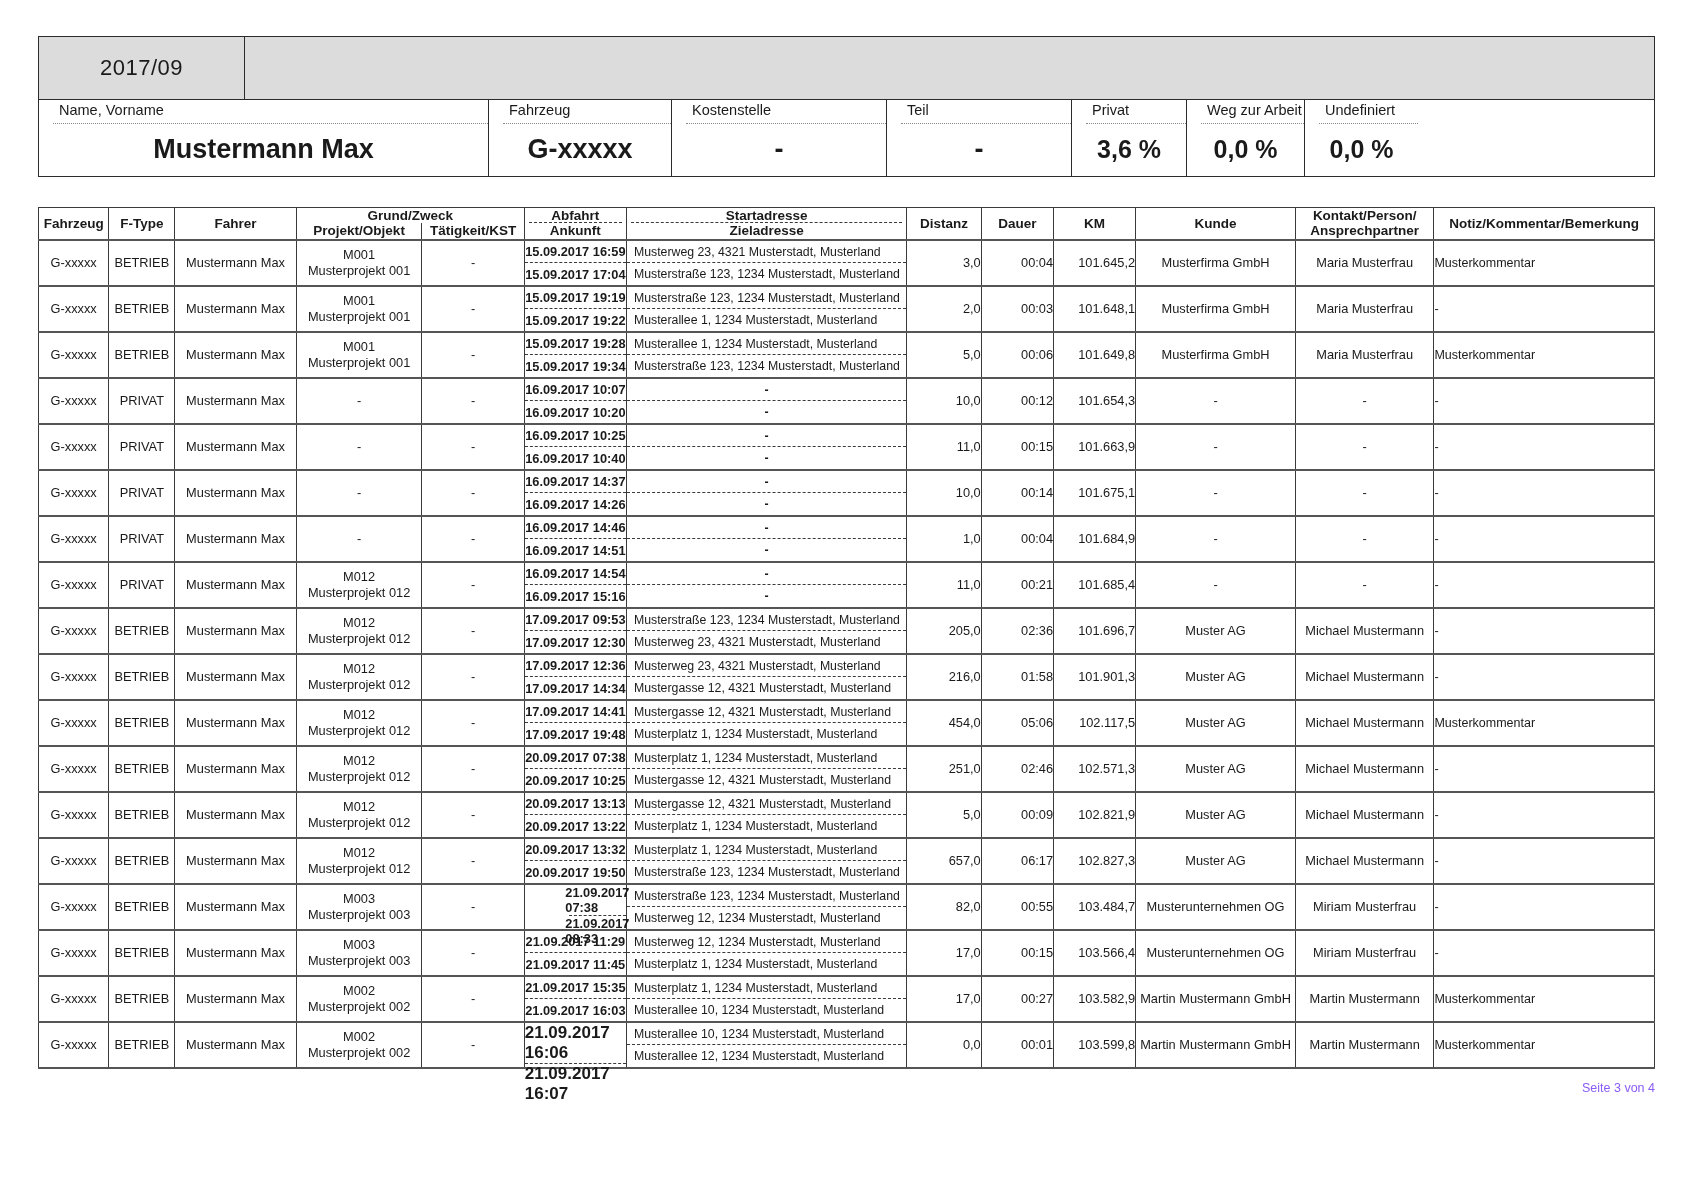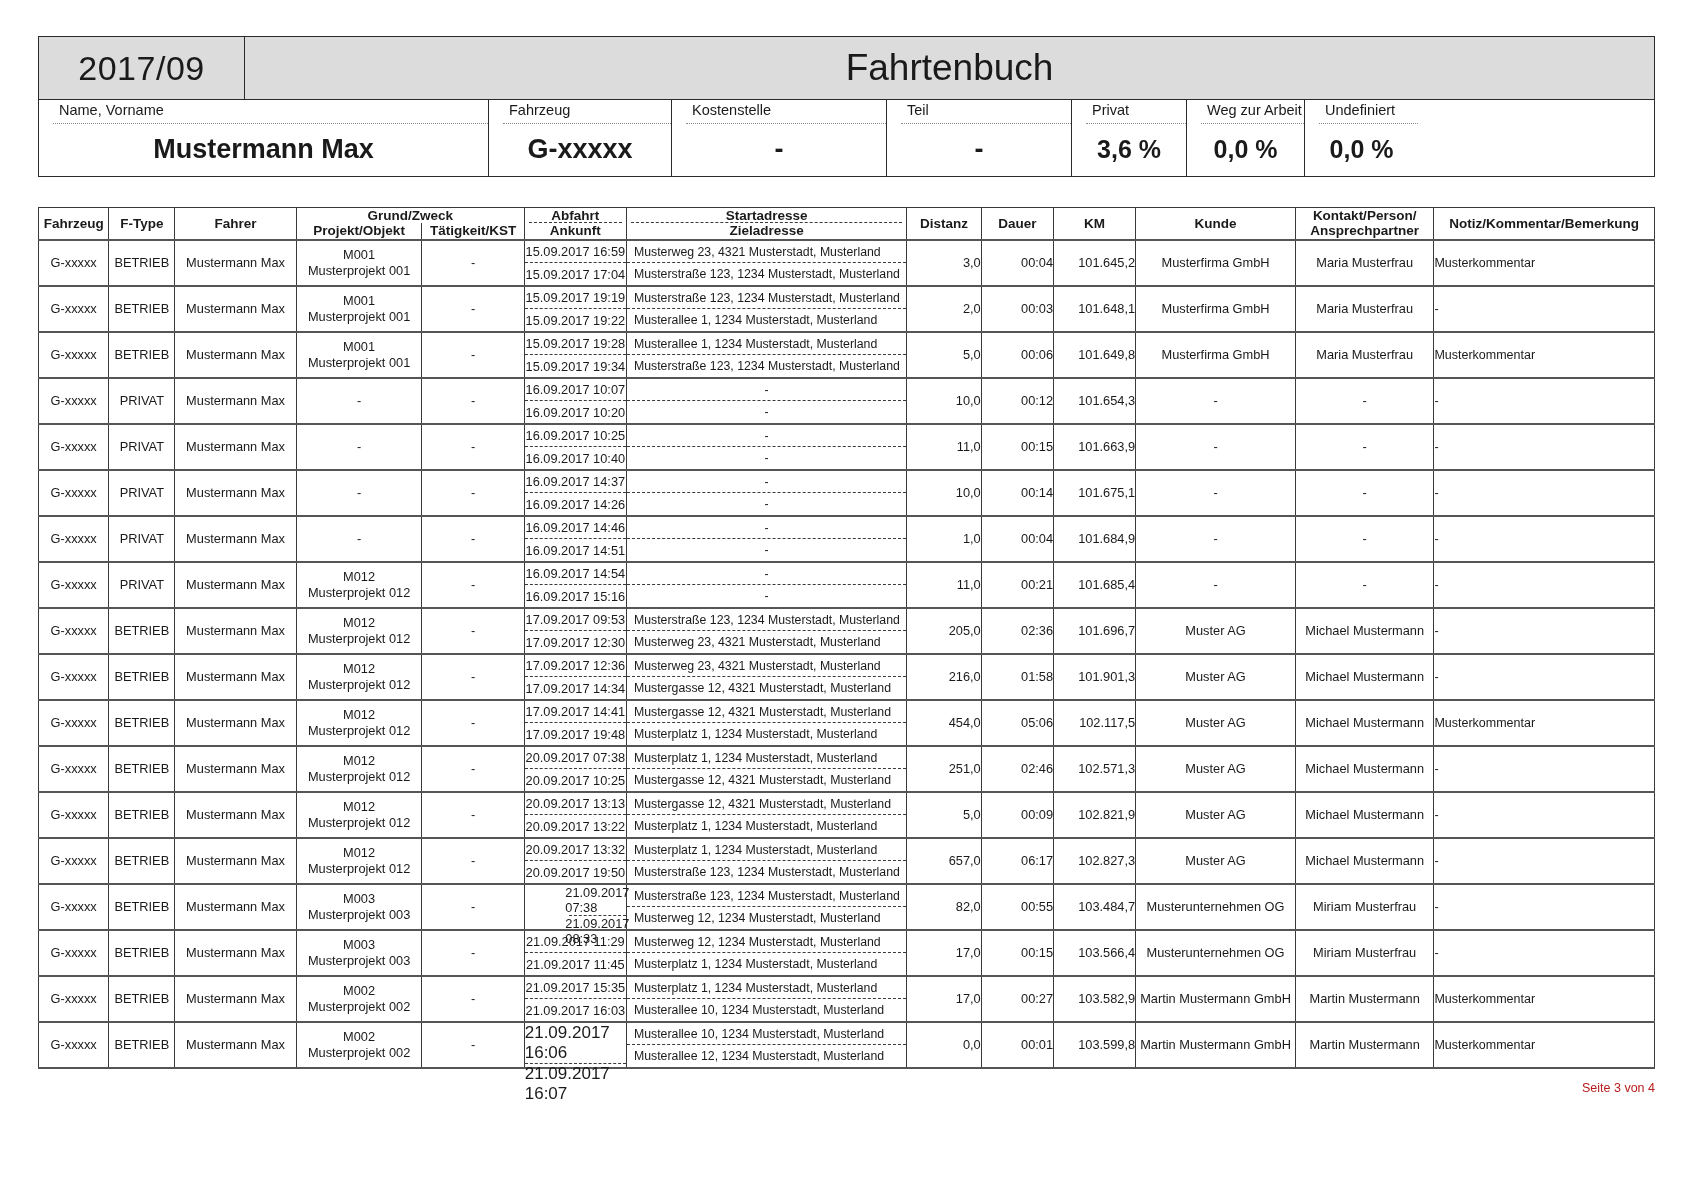--- a/index.html
+++ b/index.html
@@ -34,21 +34,21 @@
     display: flex;
     background: #dcdcdc;
     height: 62px;
   }
   .header-period {
     width: 205px;
     border-right: 1.5px solid #2b2b2b;
     display: flex;
     align-items: center;
     justify-content: center;
-    font-size: 34px;
+    font-size: 22px;
     letter-spacing: 0.5px;
   }
   .header-title {
     flex: 1;
     display: flex;
     align-items: center;
     justify-content: center;
     font-size: 37px;
     font-weight: 400;
   }
@@ -165,21 +165,21 @@
   }
   .two-line > div {
     flex: 1;
     display: flex;
     align-items: center;
     box-sizing: border-box;
   }
   .two-line > div.top {
     border-bottom: 1.5px dashed #3a3a3a;
   }
-  .tl-center > div { justify-content: center; }
+  .tl-center > div { justify-content: center; font-weight: bold; }
   .tl-left > div { justify-content: flex-start; padding-left: 7px; }
 
   .proj-stack {
     line-height: 1.28;
     font-size: 12.8px;
   }
 
   
   col.c-fahrzeug { width: 66px; }
   col.c-ftype    { width: 62px; }
@@ -193,34 +193,33 @@
   col.c-km       { width: 77px; }
   col.c-kunde    { width: 150px; }
   col.c-kontakt  { width: 130px; }
   col.c-notiz    { width: 207px; }
 
   
   .footer {
     width: 1617px;
     text-align: right;
     font-size: 12.5px;
-    color: #b91c1c;
+    color: #8b5cf6;
     margin-top: 12px;
     padding-right: 2px;
   }
 </style>
 </head>
 <body>
 
 <div class="page">
 
   <div class="header-block">
     <div class="header-top">
       <div class="header-period">2017/09</div>
-      <div class="header-title">Fahrtenbuch</div>
     </div>
     <div class="header-fields">
       <div class="hf w-name">
         <div class="hf-label">Name, Vorname</div>
         <div class="hf-value">Mustermann Max</div>
       </div>
       <div class="hf w-fz">
         <div class="hf-label">Fahrzeug</div>
         <div class="hf-value">G-xxxxx</div>
       </div>

